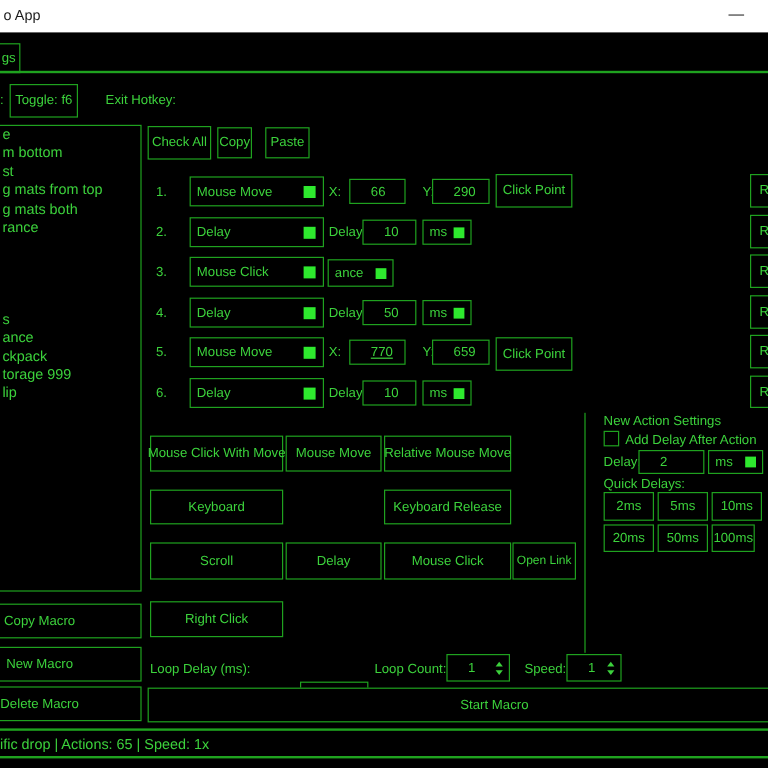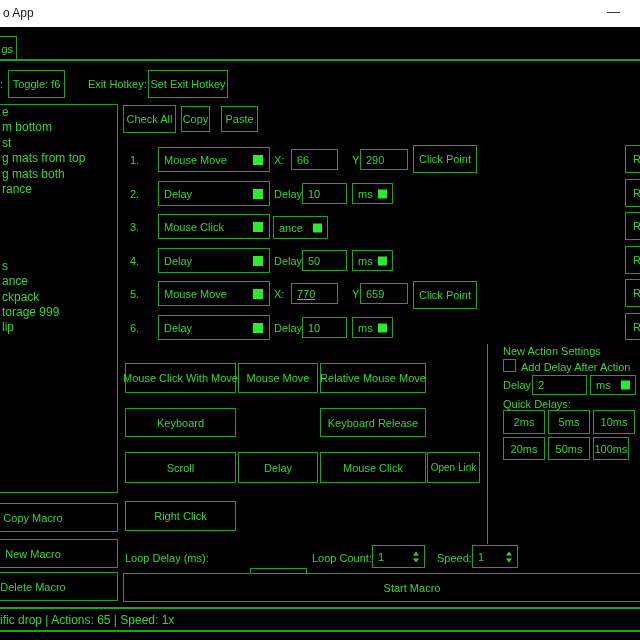--- a/index.html
+++ b/index.html
@@ -9,21 +9,21 @@
     --bg:#000000;
   }
   *{margin:0;padding:0;box-sizing:border-box;}
   html,body{background:#000;}
   body{font-family:"Liberation Sans", sans-serif;}
   .app{position:relative;width:640px;height:640px;background:var(--bg);overflow:hidden;}
   .lbl{position:absolute;color:var(--tx);font-size:11px;white-space:nowrap;}
   .btn{position:absolute;background:var(--bg);border:1px solid var(--bd);color:var(--tx);
        font-size:11px;display:flex;align-items:center;justify-content:center;white-space:nowrap;cursor:default;}
   .inp{position:absolute;background:var(--bg);border:1px solid var(--bd);color:var(--tx);
-       font-size:11px;display:flex;align-items:center;padding-left:5px;white-space:nowrap;}
+       font-size:11px;display:flex;align-items:center;padding-left:17px;white-space:nowrap;}
   .dd{position:absolute;background:var(--bg);border:1px solid var(--bd);color:var(--tx);
       font-size:11px;display:flex;align-items:center;padding-left:5px;white-space:nowrap;}
   .sq{position:absolute;right:6px;top:50%;transform:translateY(-50%);width:10px;height:10px;background:var(--bq);}
   .sq.small{width:9px;height:9px;right:5px;}
   .titlebar{position:absolute;left:0;top:0;width:640px;height:27px;background:#ffffff;}
   .title{position:absolute;left:3px;top:6px;font-size:12px;color:#1c1c1c;white-space:nowrap;}
   .minbtn{position:absolute;right:20px;top:4px;font-size:13px;color:#222;}
   .hline{position:absolute;background:var(--bd);}
   .vline{position:absolute;background:var(--bd);width:1px;}
   .tab{position:absolute;left:-30px;top:36px;width:47px;height:25px;border:1px solid var(--bd);
@@ -52,21 +52,20 @@
   </div>
 
   <div class="tab">
     <span>gs</span>
   </div>
   <div class="hline" style="left:0;top:59px;width:640px;height:2px;"></div>
 
   <div class="lbl" style="left:0;top:78px;">:</div>
   <div class="btn" style="left:8px;top:70px;width:57px;height:28px;">Toggle: f6</div>
   <div class="lbl" style="left:88px;top:78px;">Exit Hotkey:</div>
-  <div class="btn" style="left:148px;top:70px;width:80px;height:28px;">Set Exit Hotkey</div>
 
   <div class="sidebar">
     <div class="sb-item">e</div>
     <div class="sb-item">m bottom</div>
     <div class="sb-item">st</div>
     <div class="sb-item">g mats from top</div>
     <div class="sb-item">g mats both</div>
     <div class="sb-item">rance</div>
     <div class="sb-item"></div>
     <div class="sb-item"></div>

